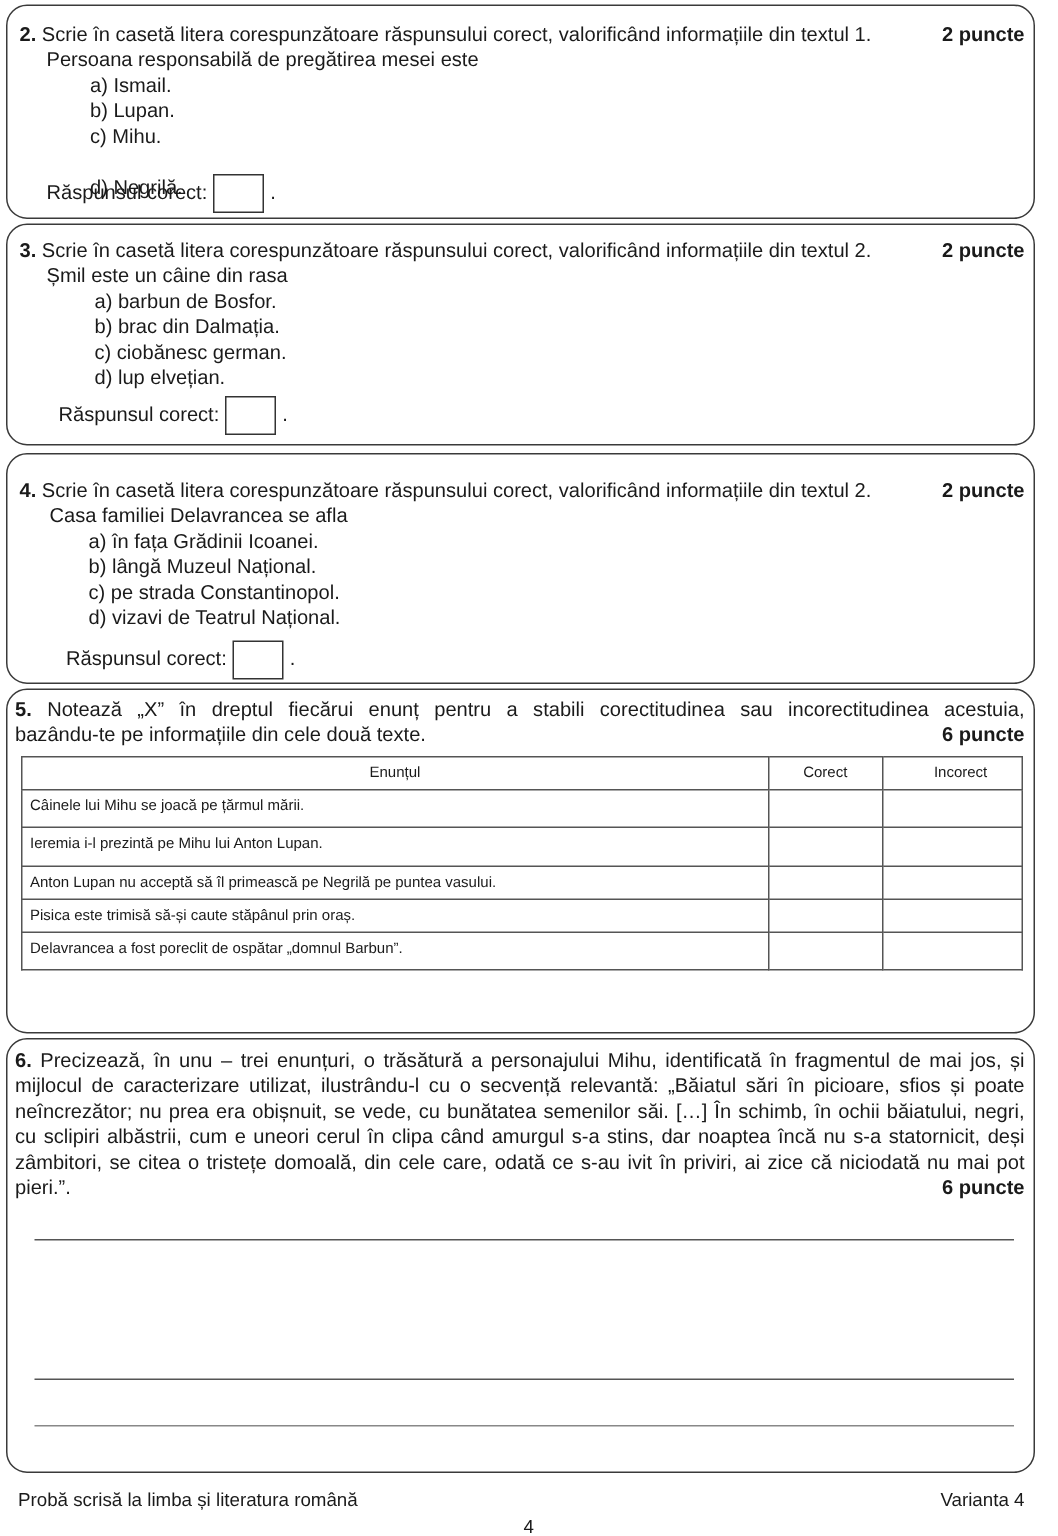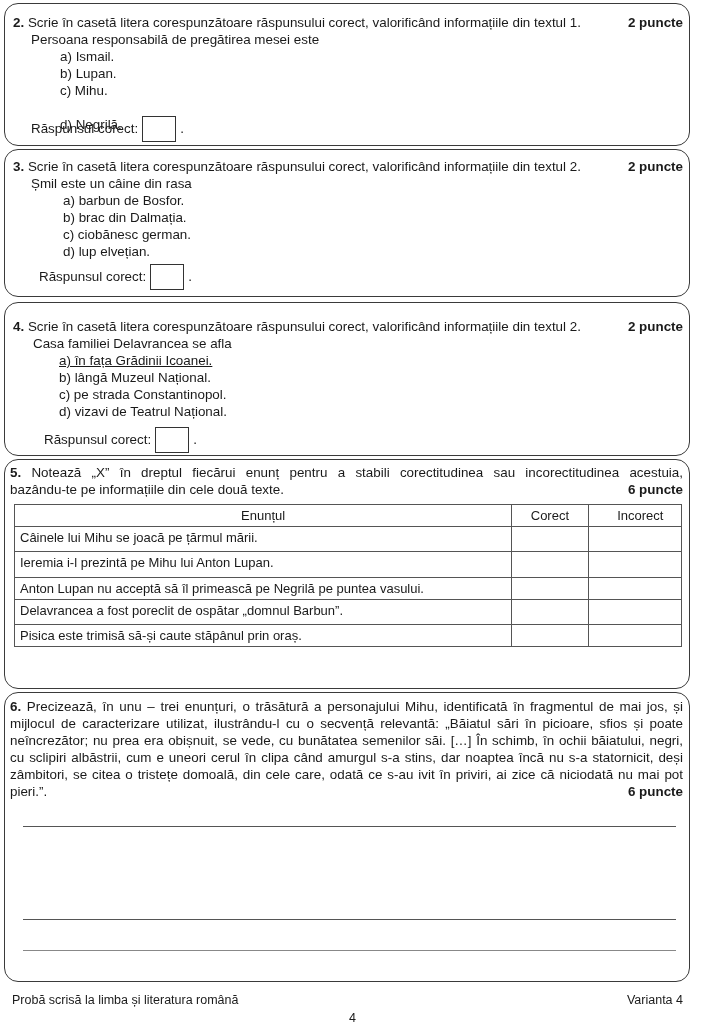--- a/index.html
+++ b/index.html
@@ -20,21 +20,21 @@
     .answer-row { position: absolute; white-space: nowrap; }
     .ansbox {
       display: inline-block; width: 34px; height: 26px;
       border: 1.3px solid #333; vertical-align: middle; margin-left: 4px; margin-right: 4px;
       box-sizing: border-box; background: #fff;
     }
     .justify { text-align: justify; text-align-last: auto; }
     table.tf {
       position: absolute; left: 9px; top: 44px;
       border-collapse: collapse; width: 668px;
-      font-size: 13px;
+      font-size: 10px;
     }
     table.tf td, table.tf th {
       border: 1px solid #555; padding: 2px 5px; vertical-align: top;
       font-weight: normal;
     }
     table.tf th { text-align: center; }
     .wline { position: absolute; left: 18px; width: 653px; height: 0; border-top: 1px solid #555; }
     .footer-left { position: absolute; left: 12px; top: 992px; font-size: 12.5px; }
     .footer-right { position: absolute; right: 22px; top: 992px; font-size: 12.5px; }
     .page-num { position: absolute; left: 0; width: 705px; text-align: center; top: 1010px; font-size: 12.5px; }
@@ -74,21 +74,21 @@
   </div>
 </div>
 
 <div class="box" style="top:302px; height:154px;">
   <div class="qhead" style="top:15px;">
     <span class="qnum">4.</span>
     <span>Scrie în casetă litera corespunzătoare răspunsului corect, valorificând informațiile din textul 2.</span>
     <span class="pts">2 puncte</span>
   </div>
   <div class="line" style="left:28px; top:32px;">Casa familiei Delavrancea se afla</div>
-  <div class="line" style="left:54px; top:49px;text-decoration:underline;">a) în fața Grădinii Icoanei.</div>
+  <div class="line" style="left:54px; top:49px;">a) în fața Grădinii Icoanei.</div>
   <div class="line" style="left:54px; top:66px;">b) lângă Muzeul Național.</div>
   <div class="line" style="left:54px; top:83px;">c) pe strada Constantinopol.</div>
   <div class="line" style="left:54px; top:100px;">d) vizavi de Teatrul Național.</div>
   <div class="answer-row" style="left:39px; top:124px;">
     <span>Răspunsul corect:</span><span class="ansbox"></span><span>.</span>
   </div>
 </div>
 
 <div class="box" style="top:459px; height:230px;">
   <div style="position:absolute; left:5px; right:6px; top:4px;">
@@ -116,27 +116,27 @@
     <tr style="height:26px;">
       <td>Ieremia i-l prezintă pe Mihu lui Anton Lupan.</td>
       <td></td>
       <td></td>
     </tr>
     <tr style="height:22px;margin-top:42px;">
       <td>Anton Lupan nu acceptă să îl primească pe Negrilă pe puntea vasului.</td>
       <td></td>
       <td></td>
     </tr>
-    <tr style="height:25px;">
-      <td>Delavrancea a fost poreclit de ospătar „domnul Barbun”.</td>
+    <tr style="height:22px;">
+      <td>Pisica este trimisă să-și caute stăpânul prin oraș.</td>
       <td></td>
       <td></td>
     </tr>
-    <tr style="height:22px;">
-      <td>Pisica este trimisă să-și caute stăpânul prin oraș.</td>
+    <tr style="height:25px;">
+      <td>Delavrancea a fost poreclit de ospătar „domnul Barbun”.</td>
       <td></td>
       <td></td>
     </tr>
   </tbody>
     </table>
 </div>
 
 <div class="box" style="top:692px; height:290px;">
   <div style="position:absolute; left:5px; right:6px; top:5px; line-height:17px;">
     <div class="justify" style="padding-right:0;">

